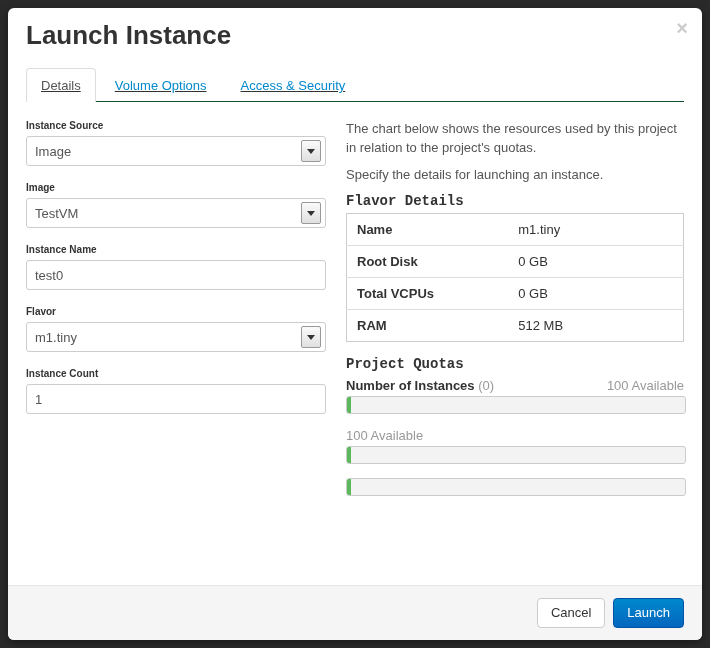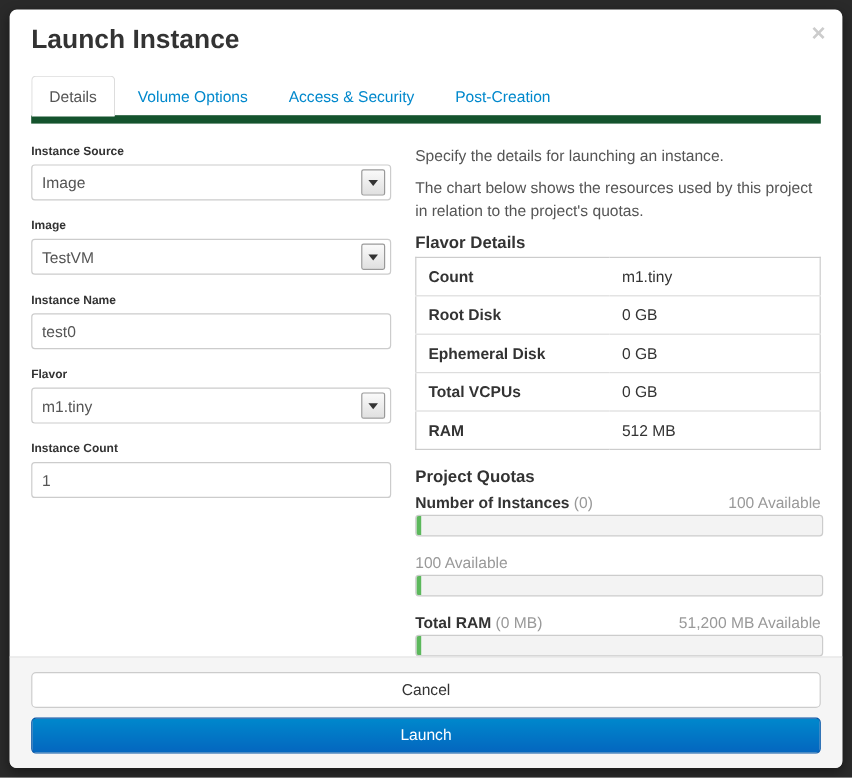--- a/index.html
+++ b/index.html
@@ -22,39 +22,40 @@
     box-sizing:border-box;
     display:flex;
     flex-direction:column;
     overflow:hidden;
   }
   .modal-header{
     padding:12px 18px 10px;
     position:relative;
   }
   .modal-title{
-    font-size:22px;
+    font-size:26px;
     font-weight:bold;
     margin:0;
     color:#333;
   }
   .close{
     position:absolute;
     top:10px;right:14px;
     color:#ccc;
     font-size:20px;
     font-weight:bold;
     cursor:pointer;
     line-height:1;
   }
   .tabs{
     display:flex;
-    border-bottom:7px solid #14532d;
+    border-bottom:1px solid #14532d;
     margin:0 18px;
     padding-top:6px;
+    text-decoration:underline;
   }
   .tab{
     padding:9px 14px;
     font-size:13px;
     color:#08c;
     cursor:pointer;
     margin-right:4px;
     border:1px solid transparent;
     border-bottom:none;
     border-radius:4px 4px 0 0;
@@ -111,20 +112,21 @@
     border-left:4px solid transparent;
     border-right:4px solid transparent;
     border-top:5px solid #333;
   }
   .desc{color:#555;font-size:13px;line-height:1.45;margin:0 0 8px;}
   .section-title{
     font-weight:bold;
     font-size:14px;
     margin:8px 0 4px;
     color:#333;
+    font-family:Liberation Mono, monospace;
   }
   table.flavor{
     width:100%;
     border-collapse:collapse;
     border:1px solid #ccc;
     font-size:13px;
   }
   table.flavor td{
     border-bottom:1px solid #ddd;
     padding:8px 10px;
@@ -153,21 +155,20 @@
     width:4px;
     background:#5cb85c;
   }
   .modal-footer{
     border-top:1px solid #e5e5e5;
     background:#f5f5f5;
     padding:12px 18px;
     display:flex;
     justify-content:flex-end;
     gap:8px;
-    flex-direction:column;
   }
   .btn{
     padding:5px 13px;
     font-size:13px;
     border-radius:4px;
     cursor:pointer;
     line-height:1.4;
   }
   .btn-default{
     background:#fff;
@@ -188,21 +189,20 @@
 
   <div class="modal-header">
     <h2 class="modal-title">Launch Instance</h2>
     <span class="close">×</span>
   </div>
 
   <div class="tabs">
     <div class="tab active">Details</div>
     <div class="tab">Volume Options</div>
     <div class="tab">Access &amp; Security</div>
-    <div class="tab">Post-Creation</div>
   </div>
 
   <div class="modal-body">
 
     <div class="col-left">
 
       <div class="form-group">
         <label class="form-label">Instance Source</label>
         <div class="select-wrap">
           <span>Image</span>
@@ -238,36 +238,32 @@
       </div>
 
       <div class="form-group">
         <label class="form-label">Instance Count</label>
         <input class="text-input" type="text" value="1" style="">
       </div>
 
     </div>
 
     <div class="col-right">
+      <p class="desc">The chart below shows the resources used by this project in relation to the project's quotas.</p>
       <p class="desc">Specify the details for launching an instance.</p>
-      <p class="desc">The chart below shows the resources used by this project in relation to the project's quotas.</p>
 
       <div class="section-title">Flavor Details</div>
       <table class="flavor">
         <tbody>
             <tr>
-              <td class="k">Count</td>
+              <td class="k">Name</td>
               <td>m1.tiny</td>
             </tr>
         <tr>
               <td class="k">Root Disk</td>
-              <td>0 GB</td>
-            </tr>
-        <tr>
-              <td class="k">Ephemeral Disk</td>
               <td>0 GB</td>
             </tr>
         <tr>
               <td class="k">Total VCPUs</td>
               <td>0 GB</td>
             </tr>
         <tr>
               <td class="k">RAM</td>
               <td>512 MB</td>
             </tr>
@@ -289,24 +285,20 @@
       <div class="quota-block">
         <div class="quota-line">
           <span class="quota-avail">100 Available</span>
         </div>
         <div class="bar">
             <div class="bar-fill"></div>
           </div>
       </div>
 
       <div class="quota-block">
-        <div class="quota-line">
-          <span><span class="quota-name">Total RAM</span> <span class="quota-used">(0 MB)</span></span>
-          <span class="quota-avail">51,200 MB Available</span>
-        </div>
         <div class="bar">
             <div class="bar-fill"></div>
           </div>
       </div>
 
     </div>
   </div>
 
   <div class="modal-footer">
     <button class="btn btn-default">Cancel</button>

